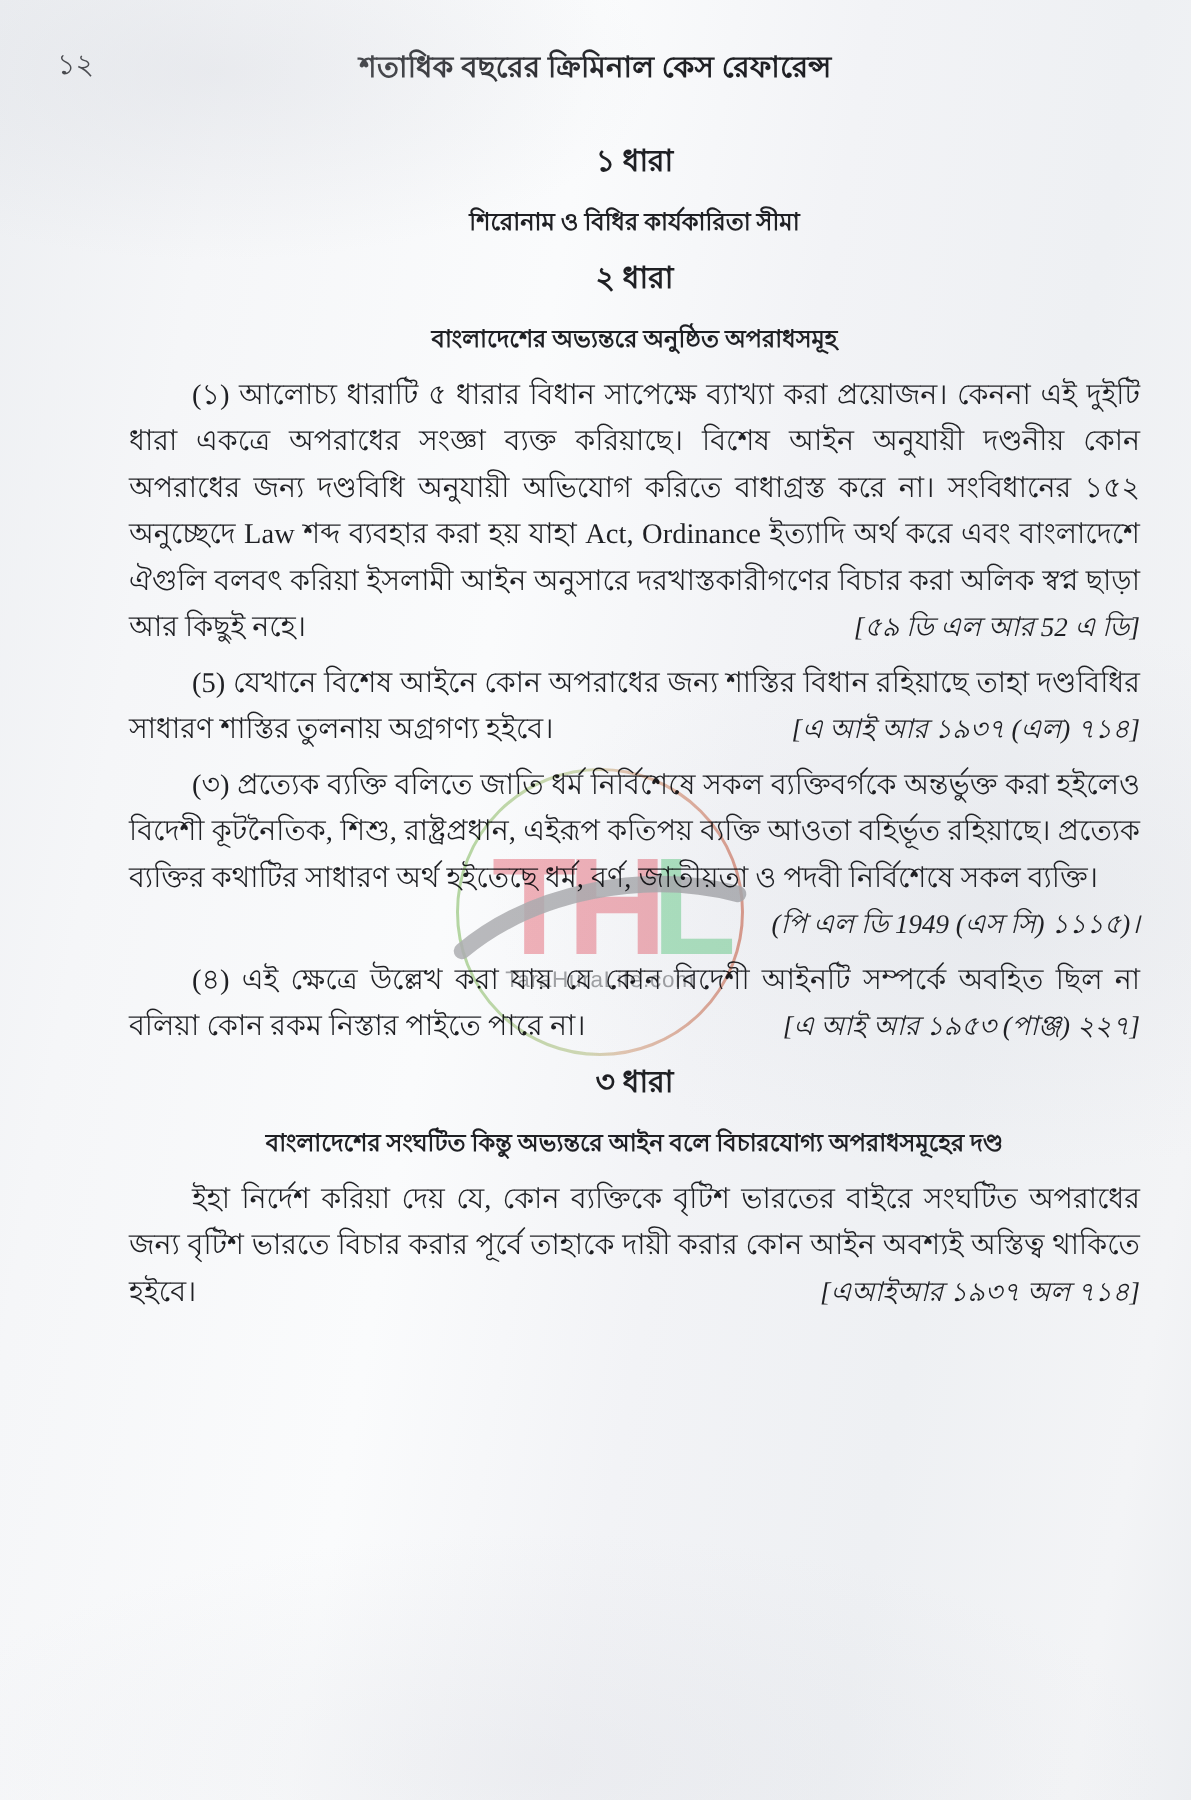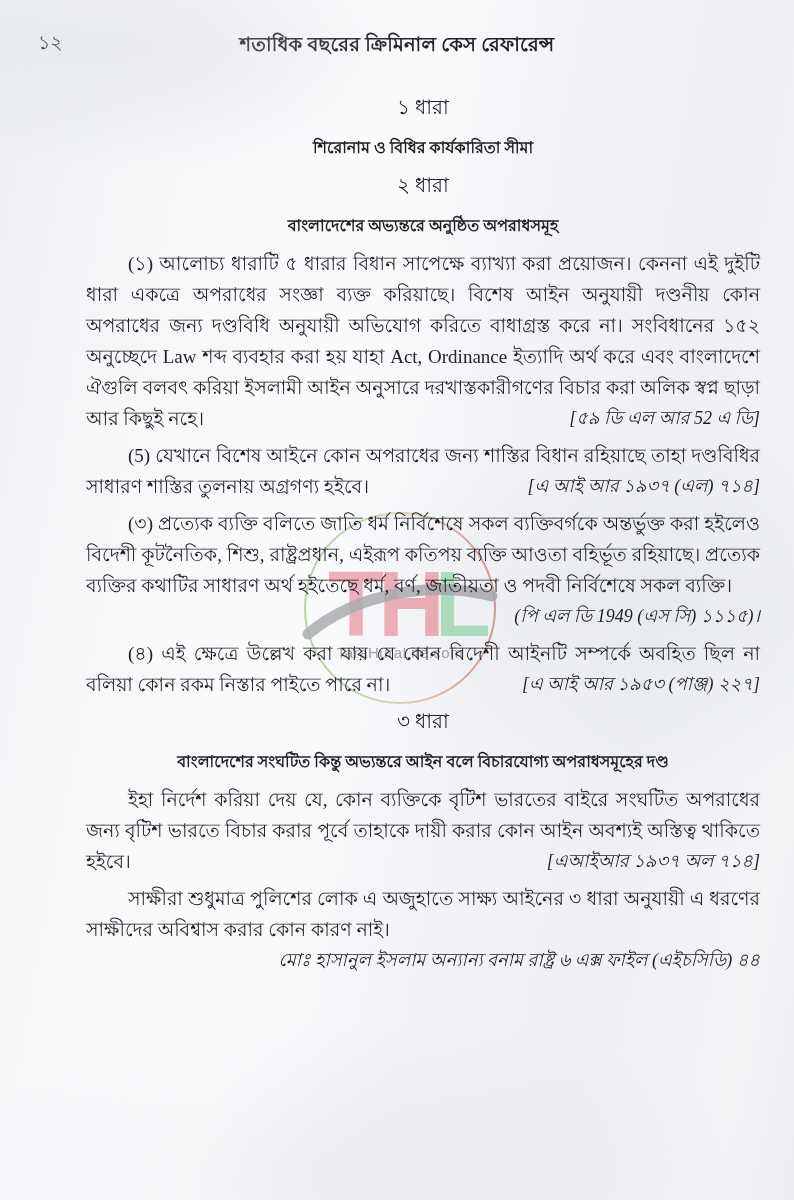--- a/index.html
+++ b/index.html
@@ -21,21 +21,21 @@
       radial-gradient(ellipse 600px 220px at 45% 98%, rgba(218,220,226,.30), transparent 70%);
   }
   .header { position:relative; padding-top:30px; height:28px; }
   .page-num { position:absolute; left:38px; top:28px; font-size:19px; }
   .book-title { text-align:center; font-size:19.5px; font-weight:bold; letter-spacing:.2px; }
 
   .text-col { margin:0 34px 0 86px; position:relative; z-index:1; }
 
   .section { }
   .section.first { margin-top:34px; }
-  .sec-head { text-align:center; font-size:20px; font-weight:normal; margin:0 0 10px 0; }
+  .sec-head { text-align:center; font-size:20px; font-weight:bold; margin:0 0 10px 0; }
   .sec-sub  { text-align:center; font-size:16px; font-weight:bold; margin:0 0 8px 0; }
 
   .para {
     font-size:19px; line-height:31px; text-align:justify;
     text-indent:42px; margin:2px 0 6px 0;
   }
   .para::after { content:""; display:block; clear:both; }
   .cite { float:right; font-style:italic; font-size:18px; text-indent:0; padding-left:14px; }
   .cite.plain { font-style:italic; }
 
@@ -82,24 +82,20 @@
       </div>
     </div>
 
     <div class="section">
       <div class="sec-head">৩ ধারা</div>
       <div class="sec-sub">বাংলাদেশের সংঘটিত কিন্তু অভ্যন্তরে আইন বলে বিচারযোগ্য অপরাধসমূহের দণ্ড</div>
       <div class="para">
         <span>ইহা নির্দেশ করিয়া দেয় যে, কোন ব্যক্তিকে বৃটিশ ভারতের বাইরে সংঘটিত অপরাধের জন্য বৃটিশ ভারতে বিচার করার পূর্বে তাহাকে দায়ী করার কোন আইন অবশ্যই অস্তিত্ব থাকিতে হইবে।</span>
         <span class="cite">[এআইআর ১৯৩৭ অল ৭১৪]</span>
       </div>
-      <div class="para">
-        <span>সাক্ষীরা শুধুমাত্র পুলিশের লোক এ অজুহাতে সাক্ষ্য আইনের ৩ ধারা অনুযায়ী এ ধরণের সাক্ষীদের অবিশ্বাস করার কোন কারণ নাই।</span>
-        <span class="cite plain">মোঃ হাসানুল ইসলাম অন্যান্য বনাম রাষ্ট্র ৬ এক্স ফাইল (এইচসিডি) ৪৪</span>
-      </div>
     </div>
 
   </div>
 
   <svg class="watermark" viewBox="0 0 204 204" xmlns="http://www.w3.org/2000/svg">
     <defs>
       <linearGradient id="ringGrad" x1="0" y1="0" x2="1" y2="0">
         <stop offset="0%" stop-color="#a7d18e"></stop>
         <stop offset="45%" stop-color="#cdd6a6"></stop>
         <stop offset="58%" stop-color="#e5c0a4"></stop>

